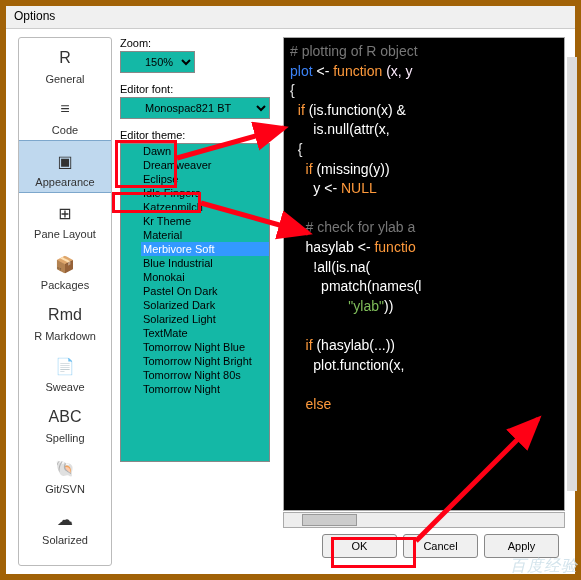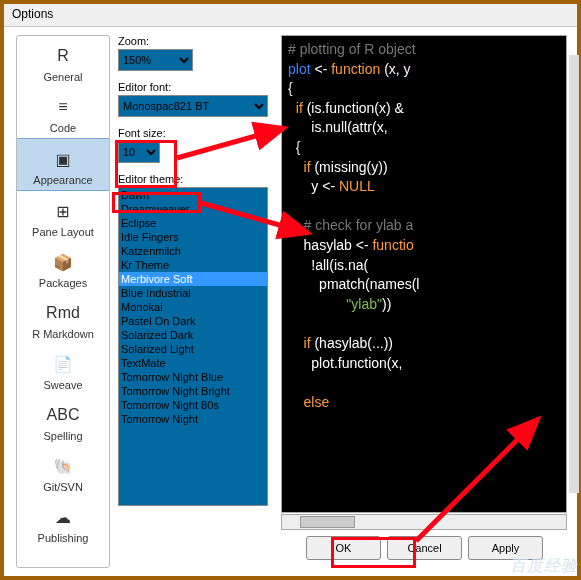--- a/index.html
+++ b/index.html
@@ -1,43 +1,43 @@
 <!DOCTYPE html>
 <html><head>
 <meta charset="utf-8">
 <style>
   * { box-sizing: border-box; margin: 0; padding: 0; font-family: Tahoma, sans-serif; }
   body { width: 581px; height: 580px; background: #fff; position: relative; overflow: hidden; }
-  .window { position: absolute; inset: 0; border: 4px solid #a16207; background: #f0f0f0; }
+  .window { position: absolute; inset: 0; border: 6px solid #a16207; background: #f0f0f0; }
   .titlebar { height: 22px; font-size: 12px; padding: 3px 8px; color: #000; }
   .content { position: absolute; top: 22px; left: 0; right: 0; bottom: 0; background: #fff; display: flex; border-top: 1px solid #ccc; }
   .sidebar { width: 94px; margin: 8px 4px 8px 12px; background: #fff; border: 1px solid #bbb; border-radius: 3px; overflow-y: auto; }
   .side-item { text-align: center; padding: 8px 3px 4px; font-size: 11px; color: #333; cursor: pointer; }
   .side-item.selected { background: #bfd8ee; border-top: 1px solid #7da7cc; border-bottom: 1px solid #7da7cc; }
   .side-icon { width: 24px; height: 24px; margin: 0 auto 3px; display: flex; align-items: center; justify-content: center; font-size: 16px; }
   .midpane { width: 157px; padding: 8px 4px; font-size: 11px; color: #000; position: relative; }
   .midpane label { font-size: 11px; display: block; }
-  .midpane select, .theme-list { font-size: 11px; border: 1px solid #888; background: #0369a1; }
+  .midpane select, .theme-list { font-size: 11px; border: 1px solid #888; background: #14b8a6; padding-left: 20px; }
   .zoom-sel { width: 75px; height: 22px; margin-top: 2px; }
   .efont-sel { width: 150px; height: 22px; margin-top: 2px; }
   .fsize-sel { width: 42px; height: 22px; margin-top: 2px; }
   .sect { margin-bottom: 10px; }
   .theme-list { width: 150px; height: 319px; overflow-y: auto; margin-top: 2px; }
   .theme-item { padding: 1px 2px; font-size: 11px; cursor: pointer; white-space: nowrap; }
   .theme-item.selected { background: #3399ff; color: #fff; }
   .preview { flex: 1; margin: 8px 10px; position: relative; }
   .preview-inner { position: absolute; top: 0; left: 0; right: 0; bottom: 55px; background: #000; font-family: Consolas, monospace; font-size: 14px; line-height: 1.4; padding: 4px 6px; color: #fff; border: 1px solid #aaa; overflow: hidden; white-space: pre; }
   .cm { color: #777; }
   .kw { color: #ff9a3c; }
   .fn { color: #3b82f6; }
   .op { color: #fff; }
   .br { color: #e0e0e0; }
   .str { color: #7fbd5a; }
   .arg { color: #fef; }
-  .buttons { position: absolute; right: 24px; bottom: 8px; display: flex; gap: 6px; }
+  .buttons { position: absolute; right: 6px; bottom: 8px; display: flex; gap: 6px; }
   .btn { width: 75px; height: 24px; font-size: 11px; background: #f0f0f0; border: 1px solid #888; border-radius: 3px; cursor: pointer; }
   .hscroll { position: absolute; bottom: 38px; left: 0; right: 0; height: 16px; background: #eee; border: 1px solid #aaa; }
   .hscroll .thumb { position: absolute; left: 18px; top: 1px; bottom: 1px; width: 55px; background: #ccc; border: 1px solid #999; }
   .vscroll { position: absolute; right: -12px; top: 20px; bottom: 75px; width: 10px; background: #ddd; }
   .redbox { position: absolute; border: 3px solid #ff0015; pointer-events: none; }
   svg.arrow { position: absolute; pointer-events: none; }
   .watermark { position: absolute; right: 3px; bottom: 3px; font-size: 16px; color: #cfe1ea; font-style: italic; letter-spacing: 1px; opacity: .9; }
 </style>
 </head>
 <body>
@@ -80,52 +80,47 @@
         <div class="side-item">
           <div class="side-icon">ABC</div>
           <div>Spelling</div>
         </div>
         <div class="side-item">
           <div class="side-icon">🐚</div>
           <div>Git/SVN</div>
         </div>
         <div class="side-item">
           <div class="side-icon">☁</div>
-          <div>Publishing</div>
+          <div>Solarized</div>
         </div>
       </div>
 
     <div class="midpane">
       <div class="sect">
         <label>Zoom:</label>
         <select class="zoom-sel">
           <option>150%</option>
         </select>
       </div>
       <div class="sect">
         <label>Editor font:</label>
         <select class="efont-sel">
           <option>Monospac821 BT</option>
         </select>
       </div>
       <div class="sect">
-        <label>Font size:</label>
-        <select class="fsize-sel">
-          <option>10</option>
-        </select>
-      </div>
-      <div class="sect">
         <label>Editor theme:</label>
         <div class="theme-list" id="themelist">
             <div class="theme-item">Dawn</div>
             <div class="theme-item">Dreamweaver</div>
             <div class="theme-item">Eclipse</div>
             <div class="theme-item">Idle Fingers</div>
             <div class="theme-item">Katzenmilch</div>
             <div class="theme-item">Kr Theme</div>
+            <div class="theme-item">Material</div>
             <div class="theme-item selected">Merbivore Soft</div>
             <div class="theme-item">Blue Industrial</div>
             <div class="theme-item">Monokai</div>
             <div class="theme-item">Pastel On Dark</div>
             <div class="theme-item">Solarized Dark</div>
             <div class="theme-item">Solarized Light</div>
             <div class="theme-item">TextMate</div>
             <div class="theme-item">Tomorrow Night Blue</div>
             <div class="theme-item">Tomorrow Night Bright</div>
             <div class="theme-item">Tomorrow Night 80s</div>

